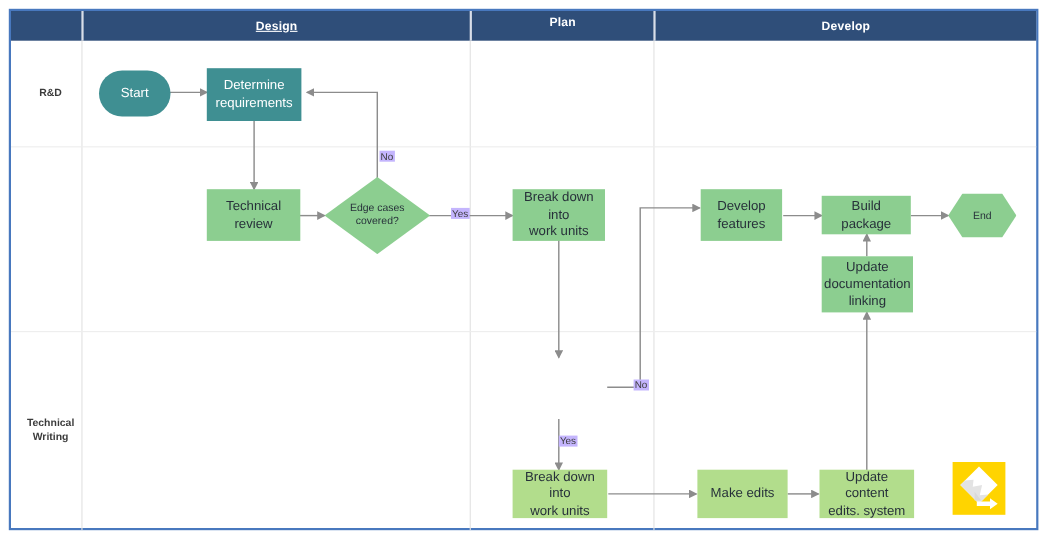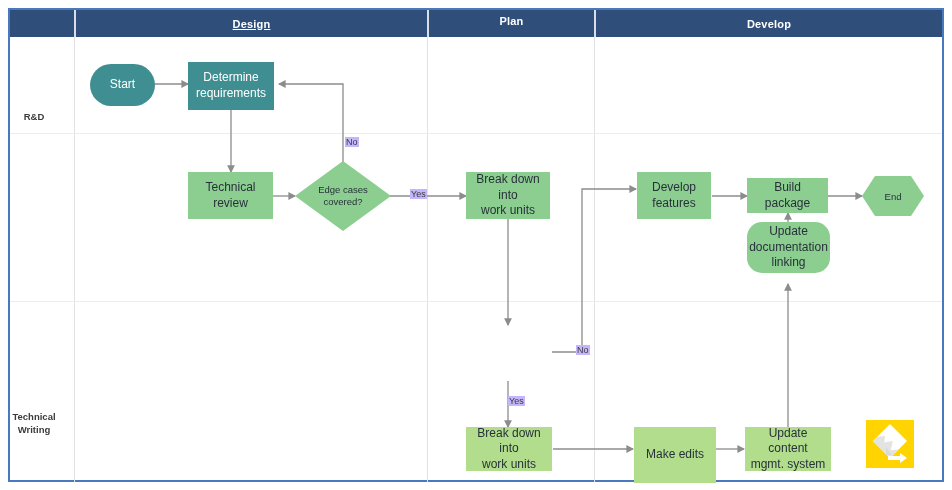--- a/index.html
+++ b/index.html
@@ -54,29 +54,28 @@
     background:#E2E2E2;
   }
   .hline{
     position:absolute;
     height:1px;
     background:#EDEDED;
   }
   
   .lane-label{
     position:absolute;
-    left:2px;
+    left:14px;
     width:64px;
     display:flex;align-items:center;justify-content:center;
     text-align:center;
     font-size:9.5px;
     font-weight:bold;
     color:#3B3B3B;
     line-height:1.35;
-    margin-top:32px;
   }
   
   #edges{
     position:absolute;left:0;top:0;
     width:952px;height:490px;
     pointer-events:none;
   }
   
   .node{
     position:absolute;
@@ -229,39 +228,39 @@
     <span>Build package</span>
   </div>
 
   <div class="hexnode" style="left:862px;top:176px;width:62px;height:40px;">
     <svg class="hshape" viewBox="0 0 62 40" xmlns="http://www.w3.org/2000/svg">
       <polygon points="13,0 49,0 62,20 49,40 13,40 0,20" fill="#8CCE90"></polygon>
     </svg>
     <div class="hlabel">End</div>
   </div>
 
-  <div class="node green" style="left:747px;top:222px;width:83px;height:51px;white-space:pre-line;border-radius:15px;">
+  <div class="node green" style="left:747px;top:233px;width:83px;height:51px;white-space:pre-line;">
     <span>Update
 documentation
 linking</span>
   </div>
 
 
   <div class="node lgreen" style="left:466px;top:427px;width:86px;height:44px;white-space:pre-line;">
     <span>Break down into
 work units</span>
   </div>
 
-  <div class="node lgreen" style="left:634px;top:427px;width:82px;height:56px;">
+  <div class="node lgreen" style="left:634px;top:427px;width:82px;height:44px;">
     <span>Make edits</span>
   </div>
 
   <div class="node lgreen" style="left:745px;top:427px;width:86px;height:44px;white-space:pre-line;">
     <span>Update content
-mgmt. system</span>
+edits. system</span>
   </div>
 
   <div class="edge-label" style="left:333px;top:137px;">No</div>
   <div class="edge-label" style="left:398px;top:189px;">Yes</div>
   <div class="edge-label" style="left:564px;top:345px;">No</div>
   <div class="edge-label" style="left:496px;top:396px;">Yes</div>
 
   <div id="watermark">
     <svg viewBox="0 0 48 48" width="48" height="48" xmlns="http://www.w3.org/2000/svg">
       <g transform="rotate(45 24 21)">

